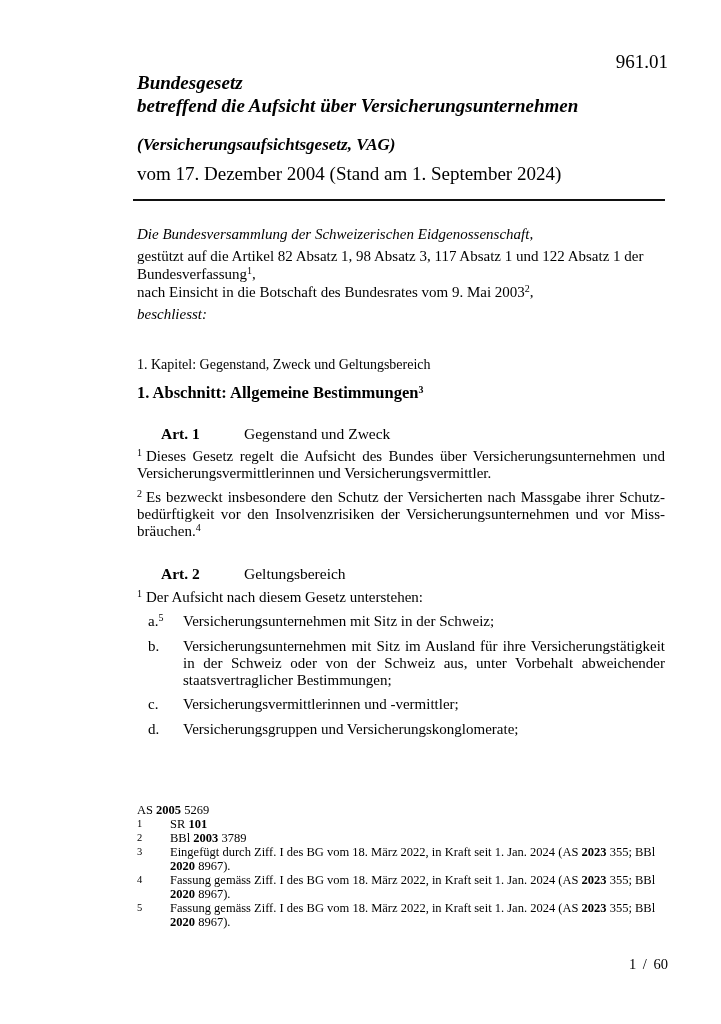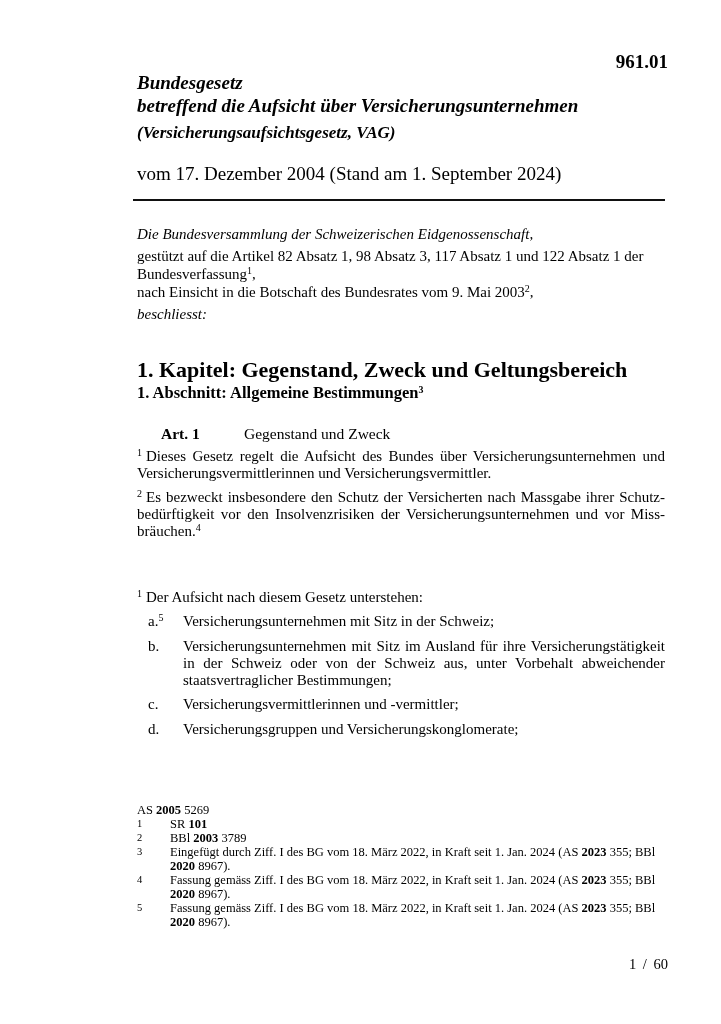--- a/index.html
+++ b/index.html
@@ -8,32 +8,32 @@
     width:721px; height:1024px;
     margin:0 auto;
     background:#ffffff;
     font-family:"Liberation Serif","DejaVu Serif",serif;
     color:#000;
     overflow:hidden;
   }
   .abs { position:absolute; }
   .col { left:137px; width:528px; }
 
-  .sr-number { top:51px; right:53px; font-size:19px; font-weight:bold;padding-left:12px; }
+  .sr-number { top:51px; right:53px; font-size:19px; font-weight:normal;padding-left:12px; }
   .doc-title { top:71px; font-size:19px; font-weight:bold; line-height:23px;font-style:italic; }
-  .doc-subtitle { font-size:17px; font-weight:bold; margin-top:4px; }
+  .doc-subtitle { font-size:17px; font-weight:bold; margin-top:16px; }
   .date-line { top:163px; font-size:19px; }
   .rule { top:199px; left:133px; width:532px; height:0; border-top:2.5px solid #111; }
 
   .pre-actor { top:226px; font-size:15px; font-style:italic; }
   .pre-basis { top:248px; font-size:15px; line-height:17.5px; }
   .pre-message { top:284px; font-size:15px; }
   .pre-resolution { top:306px; font-size:15px; font-style:italic; }
 
-  .chapter-heading { top:357px; font-size:22px; font-weight:bold; }
+  .chapter-heading { top:357px; font-size:14px; font-weight:normal; }
   .section-heading { top:383px; font-size:16.5px; font-weight:bold; }
 
   .art-heading { font-size:15.5px; }
   .art1-heading { top:425px; }
   .art2-heading { top:565px; }
   .art-label { display:inline-block; width:83px; font-weight:bold;margin-left:24px; }
 
   .para { font-size:15px; line-height:17px; text-align:justify;
           hyphens:manual; -webkit-hyphens:manual; }
   .art1-p1 { top:448px; }
@@ -87,20 +87,23 @@
   <div class="abs col section-heading"><span>1. Abschnitt: Allgemeine Bestimmungen</span><span class="sup">3</span></div>
 
   <div class="abs col art-heading art1-heading">
     <span class="art-label">Art. 1</span><span>Gegenstand und Zweck</span>
   </div>
 
   <div class="abs col para art1-p1"><span class="sup para-num">1</span><span>Dieses Gesetz regelt die Aufsicht des Bundes über Versicherungsunternehmen und Versicherungsvermittlerinnen und Versicherungsvermittler.</span></div>
 
   <div class="abs col para art1-p2"><span class="sup para-num">2</span><span>Es bezweckt insbesondere den Schutz der Versicherten nach Massgabe ihrer Schutz­bedürftigkeit vor den Insolvenzrisiken der Versicherungsunternehmen und vor Miss­bräuchen.</span><span class="sup">4</span></div>
 
+  <div class="abs col art-heading art2-heading">
+    <span class="art-label">Art. 2</span><span>Geltungsbereich</span>
+  </div>
 
   <div class="abs col para art2-p1"><span class="sup para-num">1</span><span>Der Aufsicht nach diesem Gesetz unterstehen:</span></div>
 
   <div class="abs col law-list">
     <div class="law-item">
       <span class="marker"><span>a.</span><span class="sup">5</span></span>
       <span class="item-text">Versicherungsunternehmen mit Sitz in der Schweiz;</span>
     </div>
     <div class="law-item">
       <span class="marker"><span>b.</span><span class="sup"></span></span>

